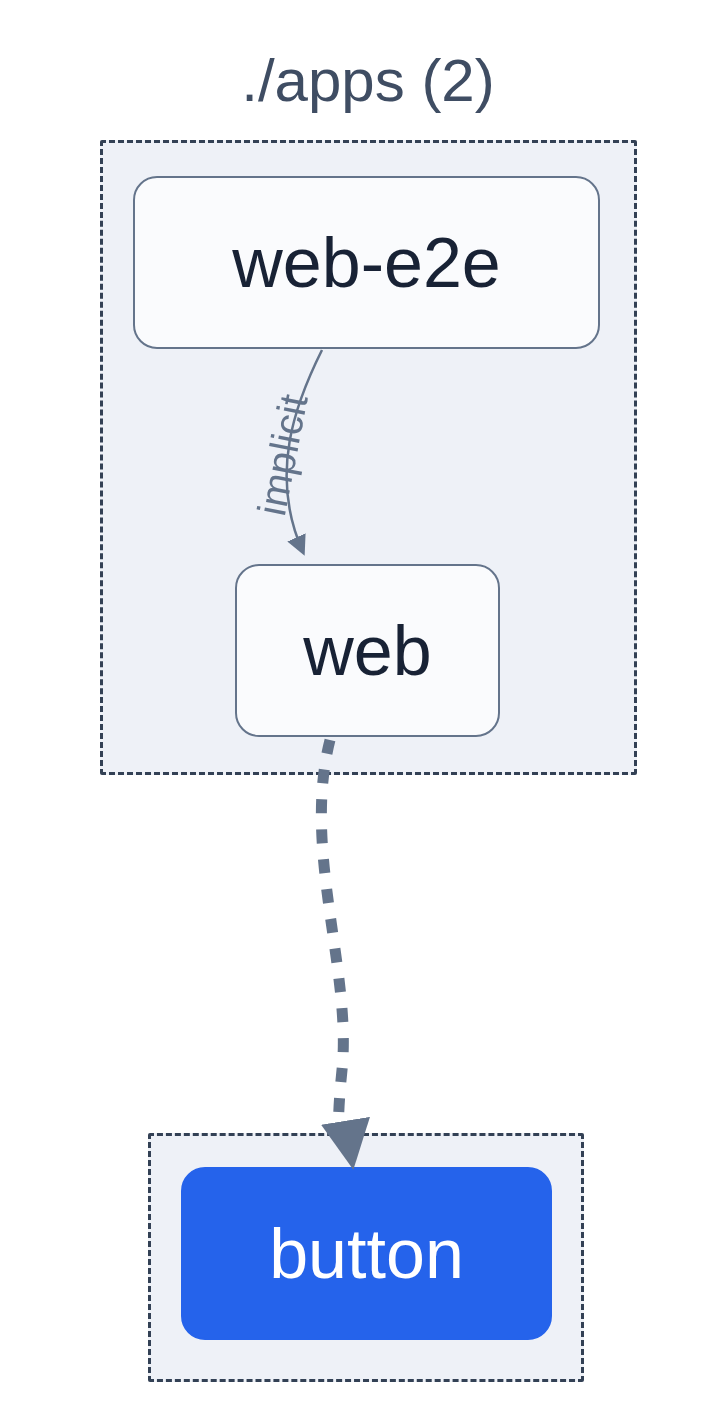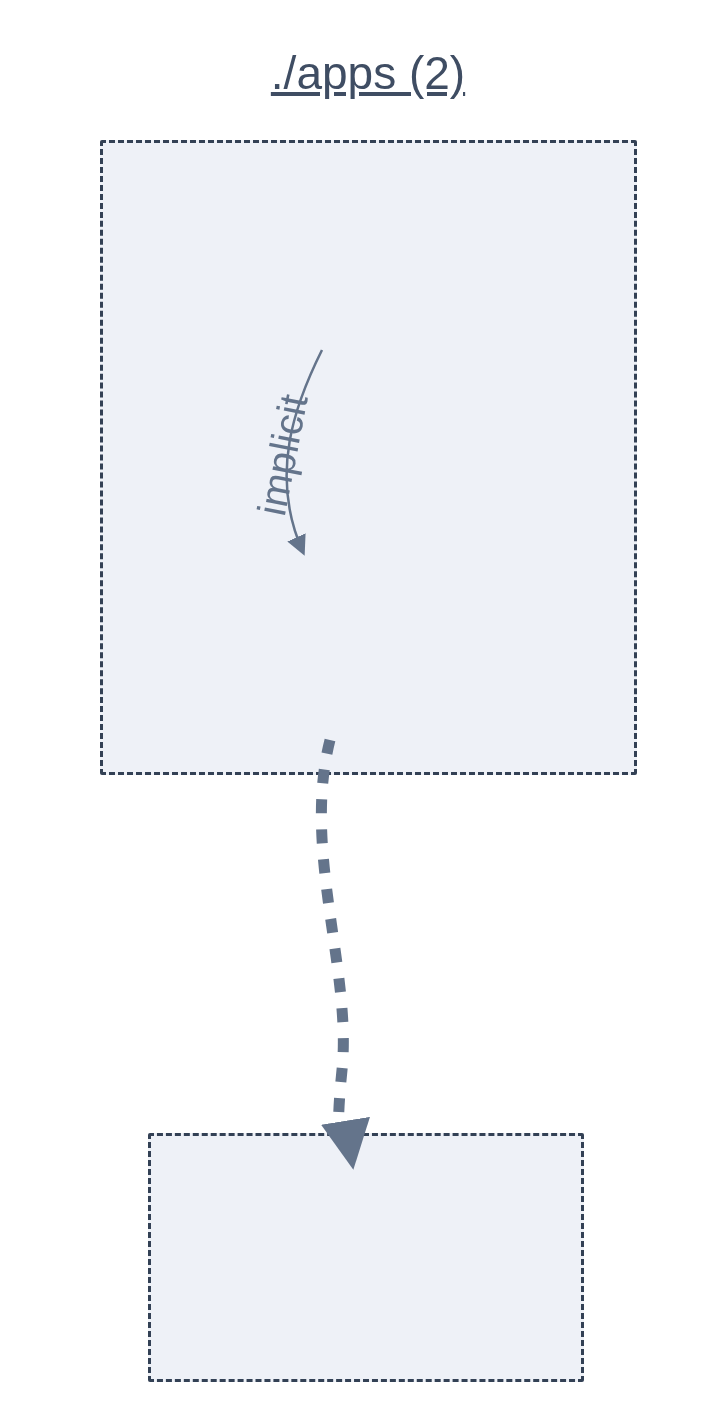--- a/index.html
+++ b/index.html
@@ -17,25 +17,24 @@
   .cluster {
     position: absolute;
     background: var(--cluster-bg, #eef1f7);
     border: 3px dashed var(--cluster-border, #334155);
     border-radius: 2px;
   }
   .cluster-title {
     position: absolute;
     transform: translateX(-50%);
     color: var(--title-text, #3f4d63);
-    font-size: 46px;
+    font-size: 60px;
     line-height: 1.1;
     white-space: nowrap;
     text-align: left;
-    text-decoration: underline;
   }
   .node {
     position: absolute;
     display: flex;
     align-items: center;
     justify-content: center;
     background: var(--node-bg, #fafbfd);
     border: 2px solid var(--node-border, #64748b);
     border-radius: 24px;
     color: var(--node-text, #182235);
@@ -73,25 +72,34 @@
 </style>
 </head>
 <body>
 
 <div id="app">
 
   <div class="cluster-title" style="left:368px; top:48px;">./apps (2)</div>
 
   <div class="cluster" style="left:100px; top:140px; width:537px; height:635px;"></div>
 
+  <div class="node" style="left:133px; top:176px; width:467px; height:173px;">
+    <span>web-e2e</span>
+  </div>
 
+  <div class="node" style="left:235px; top:564px; width:265px; height:173px;">
+    <span>web</span>
+  </div>
 
 
   <div class="cluster" style="left:148px; top:1133px; width:436px; height:249px;"></div>
 
+  <div class="node highlight" style="left:181px; top:1167px; width:371px; height:173px;">
+    <span>button</span>
+  </div>
 
   <svg class="edges" viewBox="0 0 722 1424" xmlns="http://www.w3.org/2000/svg">
     <defs>
       <marker id="arrow-small" viewBox="0 0 10 10" refX="8" refY="5" markerWidth="8" markerHeight="8" orient="auto">
         <path d="M0,0 L10,5 L0,10 z"></path>
       </marker>
       <marker id="arrow-big" viewBox="0 0 10 10" refX="7" refY="5" markerWidth="4.5" markerHeight="4.5" orient="auto">
         <path d="M0,0 L10,5 L0,10 z"></path>
       </marker>
     </defs>

